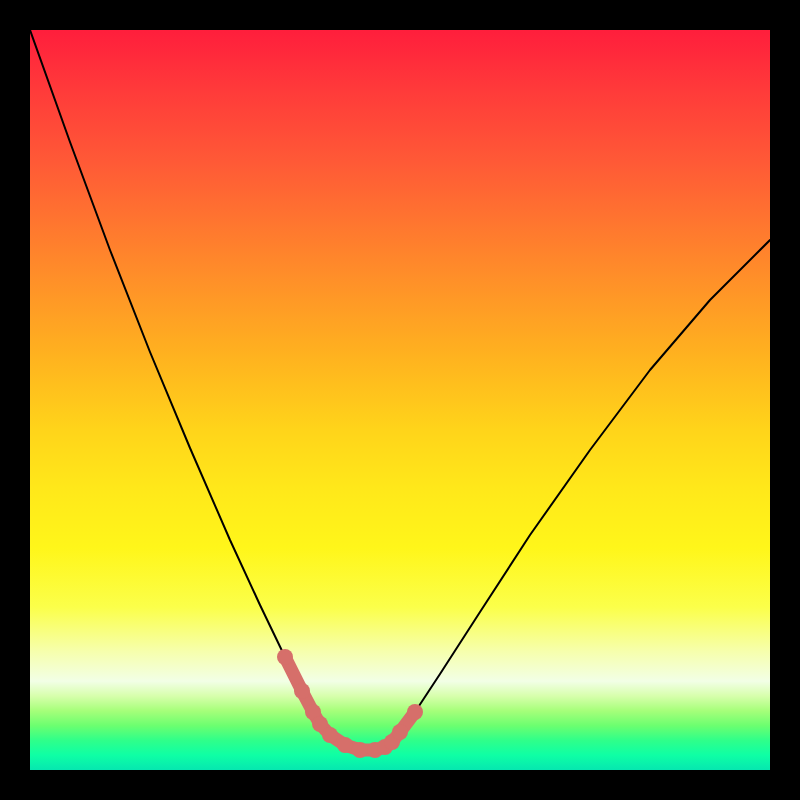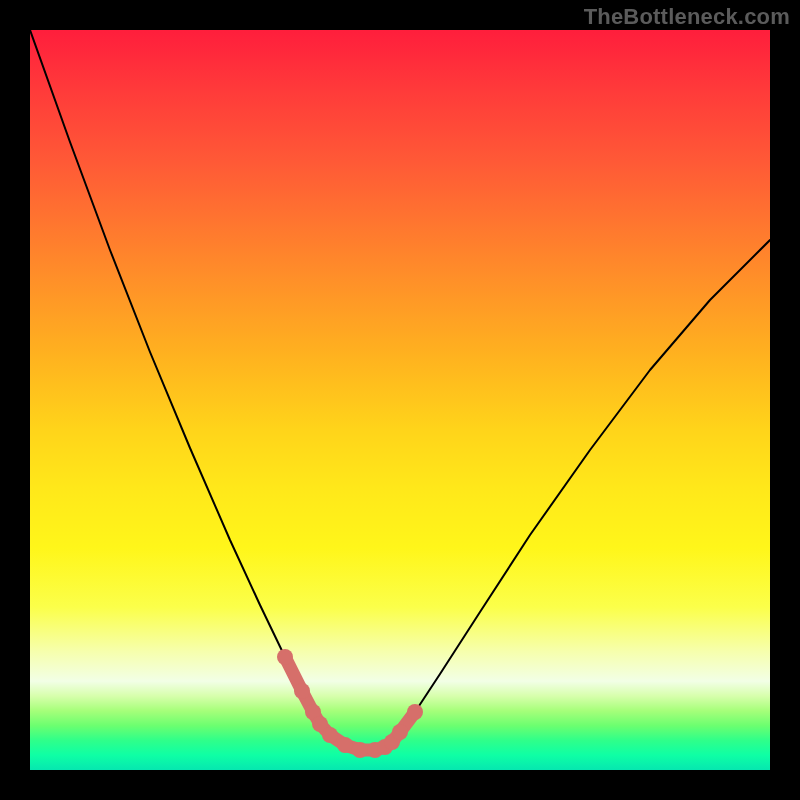--- a/index.html
+++ b/index.html
@@ -62,21 +62,20 @@
     font-size: 22px;
     font-weight: 600;
     letter-spacing: 0.2px;
     user-select: none;
   }
 </style>
 </head>
 <body>
 
 <div class="stage">
-  <div class="attribution">TheBottleneck.com</div>
 
   <div class="plot">
     <div class="gradient"></div>
 
     <svg class="curve-layer" viewBox="0 0 740 740" preserveAspectRatio="none">
       <path id="main-curve" fill="none" stroke="#000000" stroke-width="2" stroke-linecap="round" stroke-linejoin="round" d="M0.0 0.0 L40.0 112.0 L80.0 220.0 L120.0 322.0 L160.0 418.0 L200.0 510.0 L230.0 575.0 L255.0 627.0 L272.0 661.0 L283.0 682.0 L290.0 694.0 L300.0 705.0 L315.0 715.0 L330.0 720.0 L345.0 720.0 L355.0 717.0 L362.0 712.0 L370.0 702.0 L385.0 682.0 L410.0 644.0 L450.0 582.0 L500.0 505.0 L560.0 420.0 L620.0 340.0 L680.0 270.0 L740.0 210.0"></path>
       <path id="highlight-curve" fill="none" stroke="#d66f6a" stroke-width="13" stroke-linecap="round" stroke-linejoin="round" d="M255.0 627.0 L272.0 661.0 L283.0 682.0 L290.0 694.0 L300.0 705.0 L315.0 715.0 L330.0 720.0 L345.0 720.0 L355.0 717.0 L362.0 712.0 L370.0 702.0 L385.0 682.0"></path>
       <g id="highlight-dots">
           <circle cx="255.0" cy="627.0" r="8" fill="#d66f6a"></circle>
           <circle cx="272.0" cy="661.0" r="8" fill="#d66f6a"></circle>

